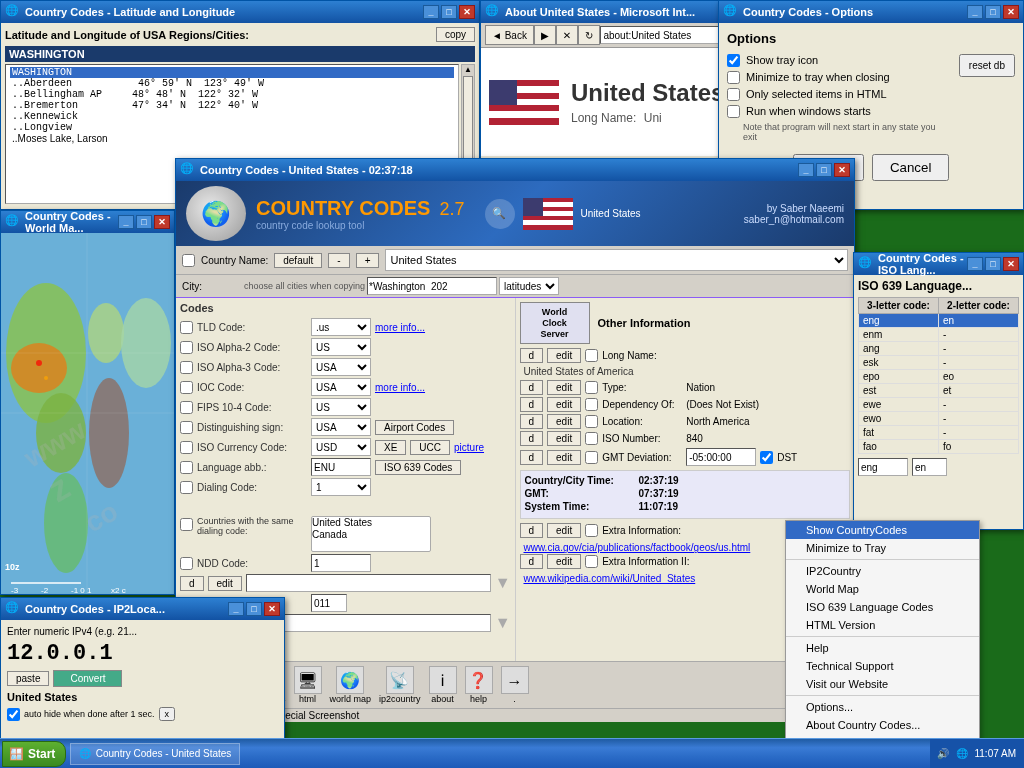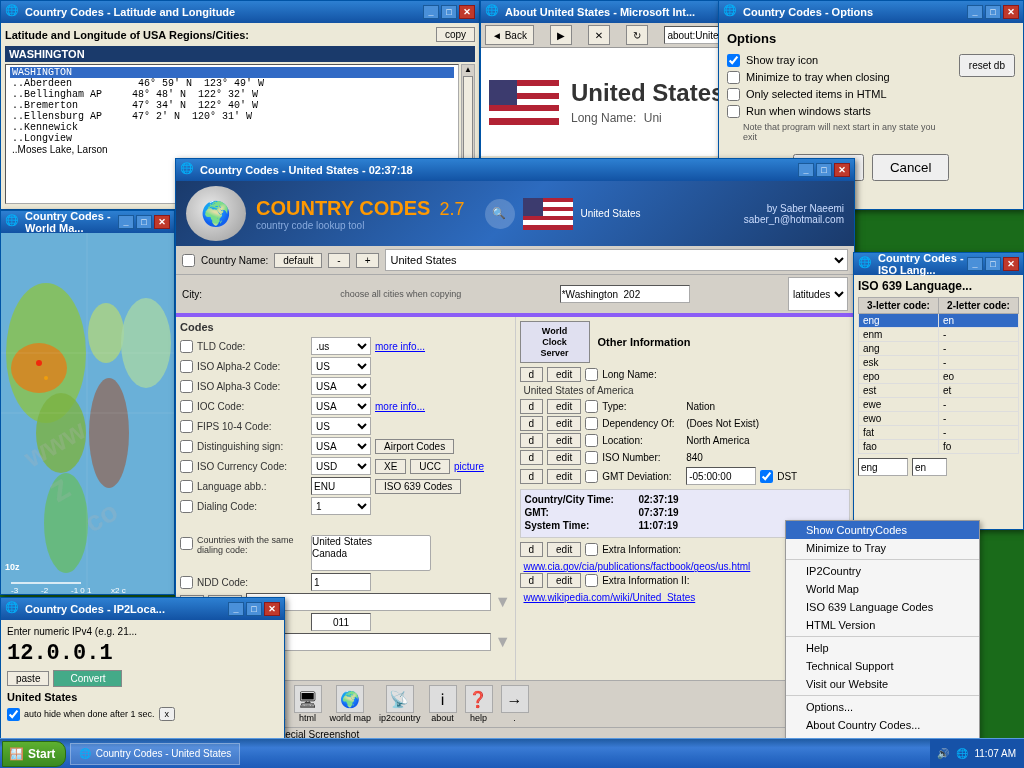--- a/index.html
+++ b/index.html
@@ -227,21 +227,21 @@
     }
 
     
     .opt-row { display: flex; align-items: flex-start; margin-bottom: 4px; gap: 6px; }
 
     .browser-toolbar {
       display: flex;
       align-items: center;
       background: #d4d0c8;
       padding: 2px 4px;
-      gap: 16px;
+      gap: 0;
       border-bottom: 1px solid #999;
     }
     .nav-btn {
       height: 20px;
       background: #f0ece0;
       border: 1px solid #888;
       font-size: 10px;
       padding: 0 6px;
       cursor: pointer;
     }
@@ -296,21 +296,20 @@
       <strong style="font-size:11px;">Latitude and Longitude of USA Regions/Cities:</strong>
       <button class="cc-toolbar-btn">copy</button>
     </div>
     <div style="background:#1a3a6b;color:white;padding:2px 4px;font-size:11px;font-weight:bold;margin-bottom:2px;">WASHINGTON</div>
     <div style="display:flex;gap:2px;">
       <div class="lat-list" style="flex:1;border:1px inset #aaa;">
         <div style="background:#316ac5;color:white;padding:0 2px;">WASHINGTON</div>
         <div style="padding:0 2px;font-family:Courier New,monospace;font-size:10px;">..Aberdeen&nbsp;&nbsp;&nbsp;&nbsp;&nbsp;&nbsp;&nbsp;&nbsp;&nbsp;&nbsp; 46° 59' N&nbsp; 123° 49' W</div>
         <div style="padding:0 2px;font-family:Courier New,monospace;font-size:10px;">..Bellingham AP&nbsp;&nbsp;&nbsp;&nbsp; 48° 48' N&nbsp; 122° 32' W</div>
         <div style="padding:0 2px;font-family:Courier New,monospace;font-size:10px;">..Bremerton&nbsp;&nbsp;&nbsp;&nbsp;&nbsp;&nbsp;&nbsp;&nbsp; 47° 34' N&nbsp; 122° 40' W</div>
-        <div style="padding:0 2px;font-family:Courier New,monospace;font-size:10px;">..Ellensburg AP&nbsp;&nbsp;&nbsp;&nbsp; 47°  2' N&nbsp; 120° 31' W</div>
         <div style="padding:0 2px;font-family:Courier New,monospace;font-size:10px;">..Kennewick</div>
         <div style="padding:0 2px;font-family:Courier New,monospace;font-size:10px;">..Longview</div>
         <div style="padding:0 2px;font-family:Liberation Sans, sans-serif;font-size:10px;">..Moses Lake, Larson</div>
       </div>
       <div style="width:14px;background:#d4d0c8;border:1px solid #aaa;display:flex;flex-direction:column;align-items:center;">
         <div style="font-size:8px;cursor:pointer;">▲</div>
         <div style="flex:1;width:10px;background:#f0ece0;border:1px solid #888;margin:2px 0;"></div>
         <div style="font-size:8px;cursor:pointer;">▼</div>
       </div>
     </div>
@@ -467,25 +466,25 @@
     <input type="checkbox" style="">
     <span style="font-size:10px;">Country Name:</span>
     <button class="cc-toolbar-btn">default</button>
     <button class="cc-toolbar-btn">-</button>
     <button class="cc-toolbar-btn">+</button>
     <select class="country-select" style="flex:1;">
       <option>United States</option>
     </select>
   </div>
 
-  <div style="background:#d4d0c8;padding:2px 6px;display:flex;align-items:center;gap:20px;border-bottom:4px solid #8b5cf6;justify-content:space-between;">
+  <div style="background:#d4d0c8;padding:2px 6px;display:flex;align-items:center;gap:2px;border-bottom:1px solid #8b5cf6;">
     <span style="font-size:10px;min-width:60px;">City:</span>
     <span style="font-size:9px;color:#555;">choose all cities when copying</span>
     <input type="text" style="width: 130px; height: 18px; border: 1px inset rgb(170, 170, 170); font-size: 10px; padding: 1px;" value="*Washington  202">
-    <select style="height:34px;font-size:10px;">
+    <select style="height:18px;font-size:10px;">
       <option>latitudes</option>
     </select>
   </div>
 
   <div style="display:flex;flex:1;height:calc(100% - 185px);">
 
     <div style="flex:1;padding:4px;border-right:1px solid #ccc;overflow:auto;">
       <div class="codes-title">Codes</div>
 
       <div class="row">
@@ -566,21 +565,21 @@
       <div class="row">
         <button class="cc-toolbar-btn">d</button>
         <button class="cc-toolbar-btn">edit</button>
         <input type="text" style="flex: 1 1 0%; height: 18px; border: 1px inset rgb(170, 170, 170); font-size: 10px;">
         <span style="font-size:16px;color:#aaa;">▼</span>
       </div>
 
       <div class="row">
         <input type="checkbox" style="">
         <span class="label">IDDD Code:</span>
-        <input type="text" class="inp" style="width: 60px; text-align: center;" value="011">
+        <input type="text" class="inp" style="width: 36px;" value="011">
       </div>
       <div class="row">
         <button class="cc-toolbar-btn">d</button>
         <button class="cc-toolbar-btn">edit</button>
         <input type="text" style="flex: 1 1 0%; height: 18px; border: 1px inset rgb(170, 170, 170); font-size: 10px;">
         <span style="font-size:16px;color:#aaa;">▼</span>
       </div>
     </div>
 
     <div style="flex:1;padding:4px;overflow:auto;">

